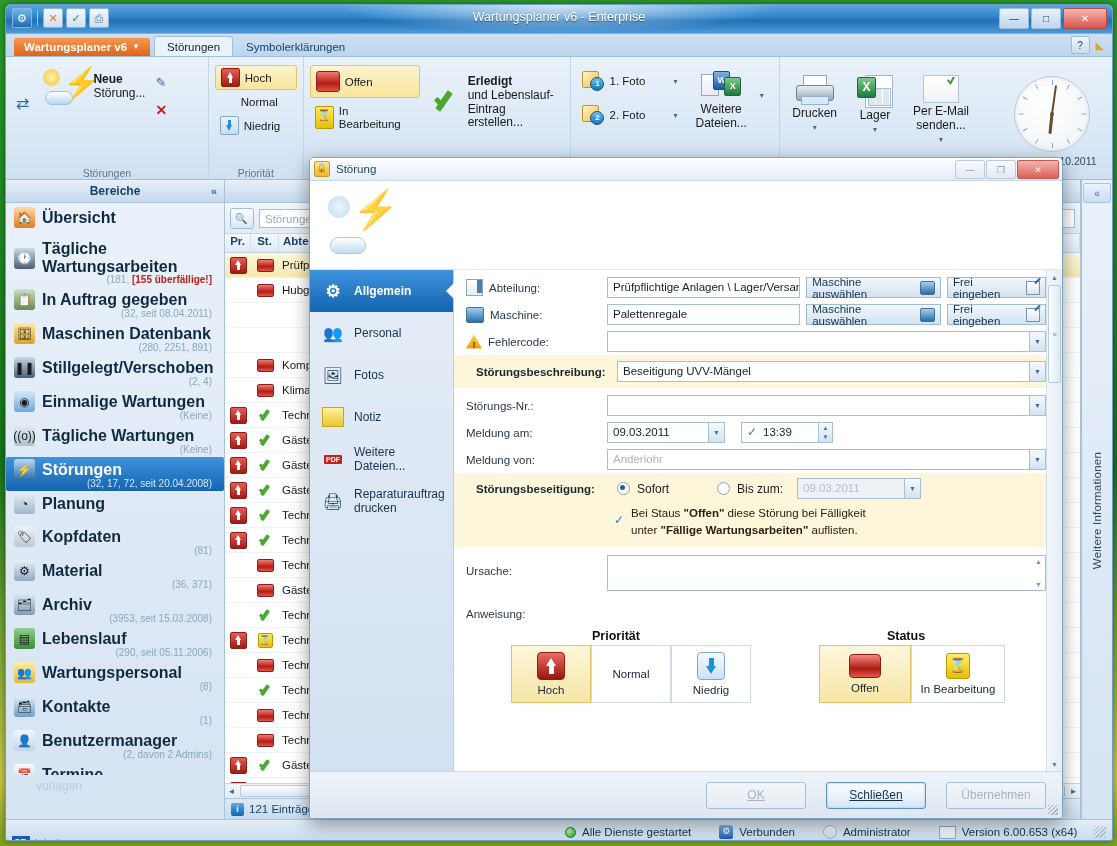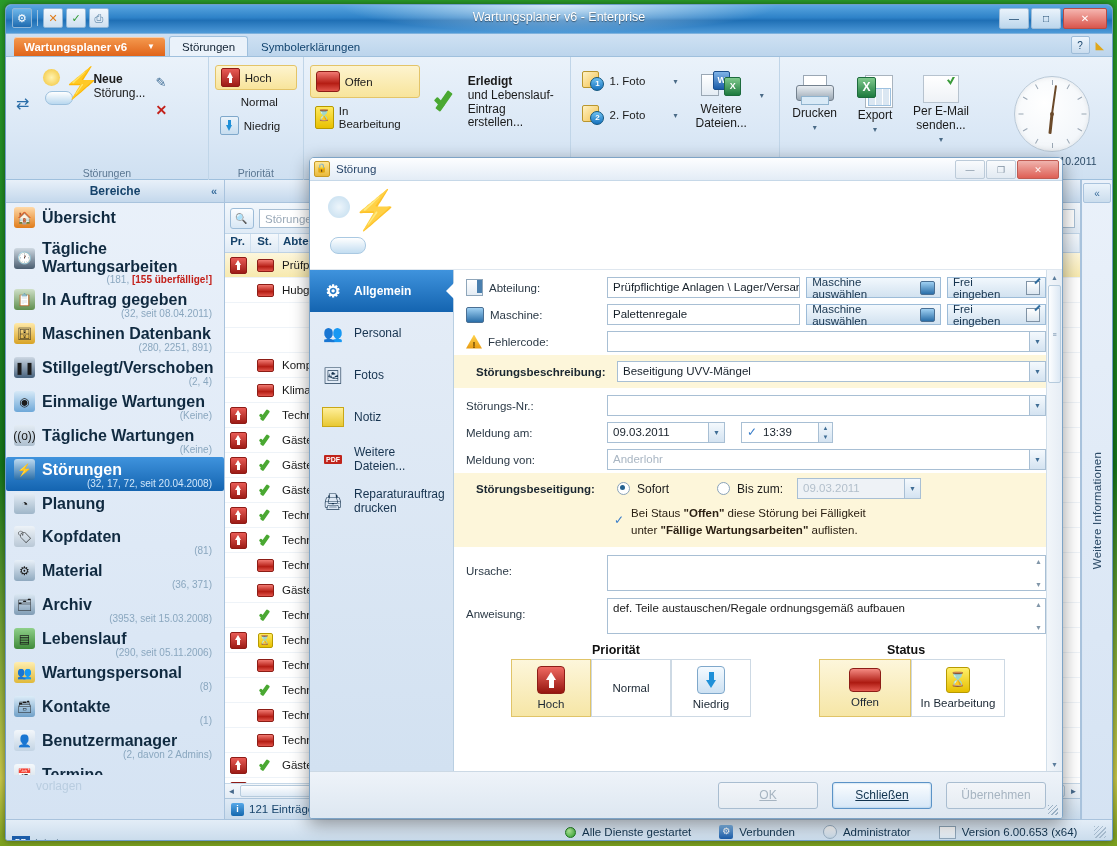--- a/index.html
+++ b/index.html
@@ -32,21 +32,21 @@
   .wbtn{width:28px;height:19px;border:1px solid #9dbcd8;border-radius:2px;
     background:linear-gradient(180deg,#eaf3fb,#bcd6ec);display:flex;align-items:center;justify-content:center;
     font-size:10px;color:#16436b;}
   .wbtn.close{width:42px;background:linear-gradient(180deg,#f6b6b0,#d9554c);border-color:#b94a43;color:#fff;}
 
   
   .tabstrip{position:relative;height:22px;background:linear-gradient(180deg,#cfe1f3,#bcd5ec);
     border-bottom:1px solid #9fc0dd;padding-left:8px;display:flex;align-items:flex-end;}
   .apptab{height:19px;padding:0 10px;margin-right:4px;border-radius:3px 3px 0 0;
     background:linear-gradient(180deg,#f59b50,#e0641a);color:#fff;font-weight:bold;font-size:11.5px;
-    display:flex;align-items:center;gap:20px;box-shadow:inset 0 1px 0 rgba(255,255,255,.5);}
+    display:flex;align-items:center;gap:5px;box-shadow:inset 0 1px 0 rgba(255,255,255,.5);}
   .rtab{height:19px;padding:0 12px;font-size:11.5px;color:#11436e;display:flex;align-items:center;
     border:1px solid transparent;border-bottom:none;border-radius:3px 3px 0 0;}
   .rtab.active{background:#eaf2fa;border-color:#9fc0dd;color:#123;}
   .help-btns{position:absolute;right:8px;top:2px;display:flex;gap:6px;align-items:center;}
   .help-btn{width:17px;height:16px;border:1px solid #9dbcd8;border-radius:2px;
     background:linear-gradient(180deg,#eef6fd,#c9dcee);display:flex;align-items:center;justify-content:center;
     font-size:10px;color:#16436b;}
 
   
   .ribbon{position:relative;height:122px;background:linear-gradient(180deg,#eaf2fa 0%,#dbe8f6 60%,#cfe0f1 100%);
@@ -283,21 +283,21 @@
   .tile .big-dn{width:26px;height:26px;border-radius:4px;background:linear-gradient(180deg,#f4faff,#cde1f2);
     border:1px solid #7fa8cb;position:relative;}
   .tile .big-dn:after{content:"";position:absolute;left:8px;top:13px;width:0;height:0;
     border-left:5px solid transparent;border-right:5px solid transparent;border-top:8px solid #1f90d8;}
   .tile .big-dn:before{content:"";position:absolute;left:10.5px;top:5px;width:5px;height:9px;background:#1f90d8;}
   .tile .big-red{width:30px;height:22px;border-radius:4px;background:linear-gradient(180deg,#f48a82,#ad1a11 62%,#e45a50);
     border:1px solid #8d1d16;}
   .tile .big-hg{width:22px;height:24px;border-radius:3px;background:linear-gradient(180deg,#ffef6a,#e6bf00);
     border:1px solid #b79a00;color:#6a5400;font-weight:bold;font-size:14px;text-align:center;line-height:23px;}
   .dlg-foot{height:46px;background:linear-gradient(180deg,#eef3f9,#dde7f1);border-top:1px solid #ccd9e5;
-    display:flex;align-items:center;justify-content:flex-end;gap:14px;padding-right:16px;}
+    display:flex;align-items:center;justify-content:flex-end;gap:20px;padding-right:16px;}
   .dbtn{width:98px;height:25px;border:1px solid #a9bdd0;border-radius:3px;font-size:12px;
     background:linear-gradient(180deg,#f7fafd,#dde8f2);display:flex;align-items:center;justify-content:center;color:#12344f;}
   .dbtn.dim{color:#a6b4c1;background:linear-gradient(180deg,#f2f5f9,#e6ecf2);}
   .dbtn.focus{border-color:#5b93c7;box-shadow:0 0 2px #8cb9de inset;background:linear-gradient(180deg,#fbfdff,#d6e7f7);}
   .dbtn u{text-decoration:underline;}
   .dlg-grip{position:absolute;right:4px;bottom:3px;width:10px;height:10px;
     background:repeating-linear-gradient(135deg,#9ab0c4 0 1px,transparent 1px 3px);}
   
   .dlg-scroll{position:absolute;right:0;top:0;bottom:0;width:15px;background:linear-gradient(90deg,#f2f6fa,#e6edf5);
     border-left:1px solid #d2dfea;display:flex;flex-direction:column;align-items:center;}
@@ -454,21 +454,21 @@
           </div>
           <div class="lbl">Drucken</div>
           <div class="drop">▾</div>
         </div>
         <div class="bigbtn" style="flex-direction:column;gap:2px;">
           <div class="xls">
             <span class="pg"></span>
                 <span class="grid"></span>
                 <span class="x">X</span>
           </div>
-          <div class="lbl">Export</div>
+          <div class="lbl">Lager</div>
           <div class="drop">▾</div>
         </div>
         <div class="bigbtn" style="flex-direction:column;gap:2px;">
           <div class="mailic"></div>
           <div class="lbl" style="text-align:center;">
             <span>Per E-Mail</span><br>
             <span>senden...</span>
           </div>
           <div class="drop">▾</div>
         </div>
@@ -1024,27 +1024,20 @@
             <span></span>
             <span class="sb">
                   <i style="font-style:normal;">▲</i>
                   <i style="font-style:normal;">▼</i>
                 </span>
           </div>
         </div>
 
         <div class="frow" style="align-items:flex-start;padding-top:4px;">
           <div class="flabel" style="padding-top:10px;">Anweisung:</div>
-          <div class="ta">
-            <span>def. Teile austauschen/Regale ordnungsgemäß aufbauen</span>
-            <span class="sb">
-                  <i style="font-style:normal;">▲</i>
-                  <i style="font-style:normal;">▼</i>
-                </span>
-          </div>
         </div>
 
         <div class="sect-labels">
           <div class="a">Priorität</div>
           <div class="b">Status</div>
         </div>
 
         <div class="btnsrow">
           <div style="display:flex;margin-left:45px;">
             <div class="tile sel">

